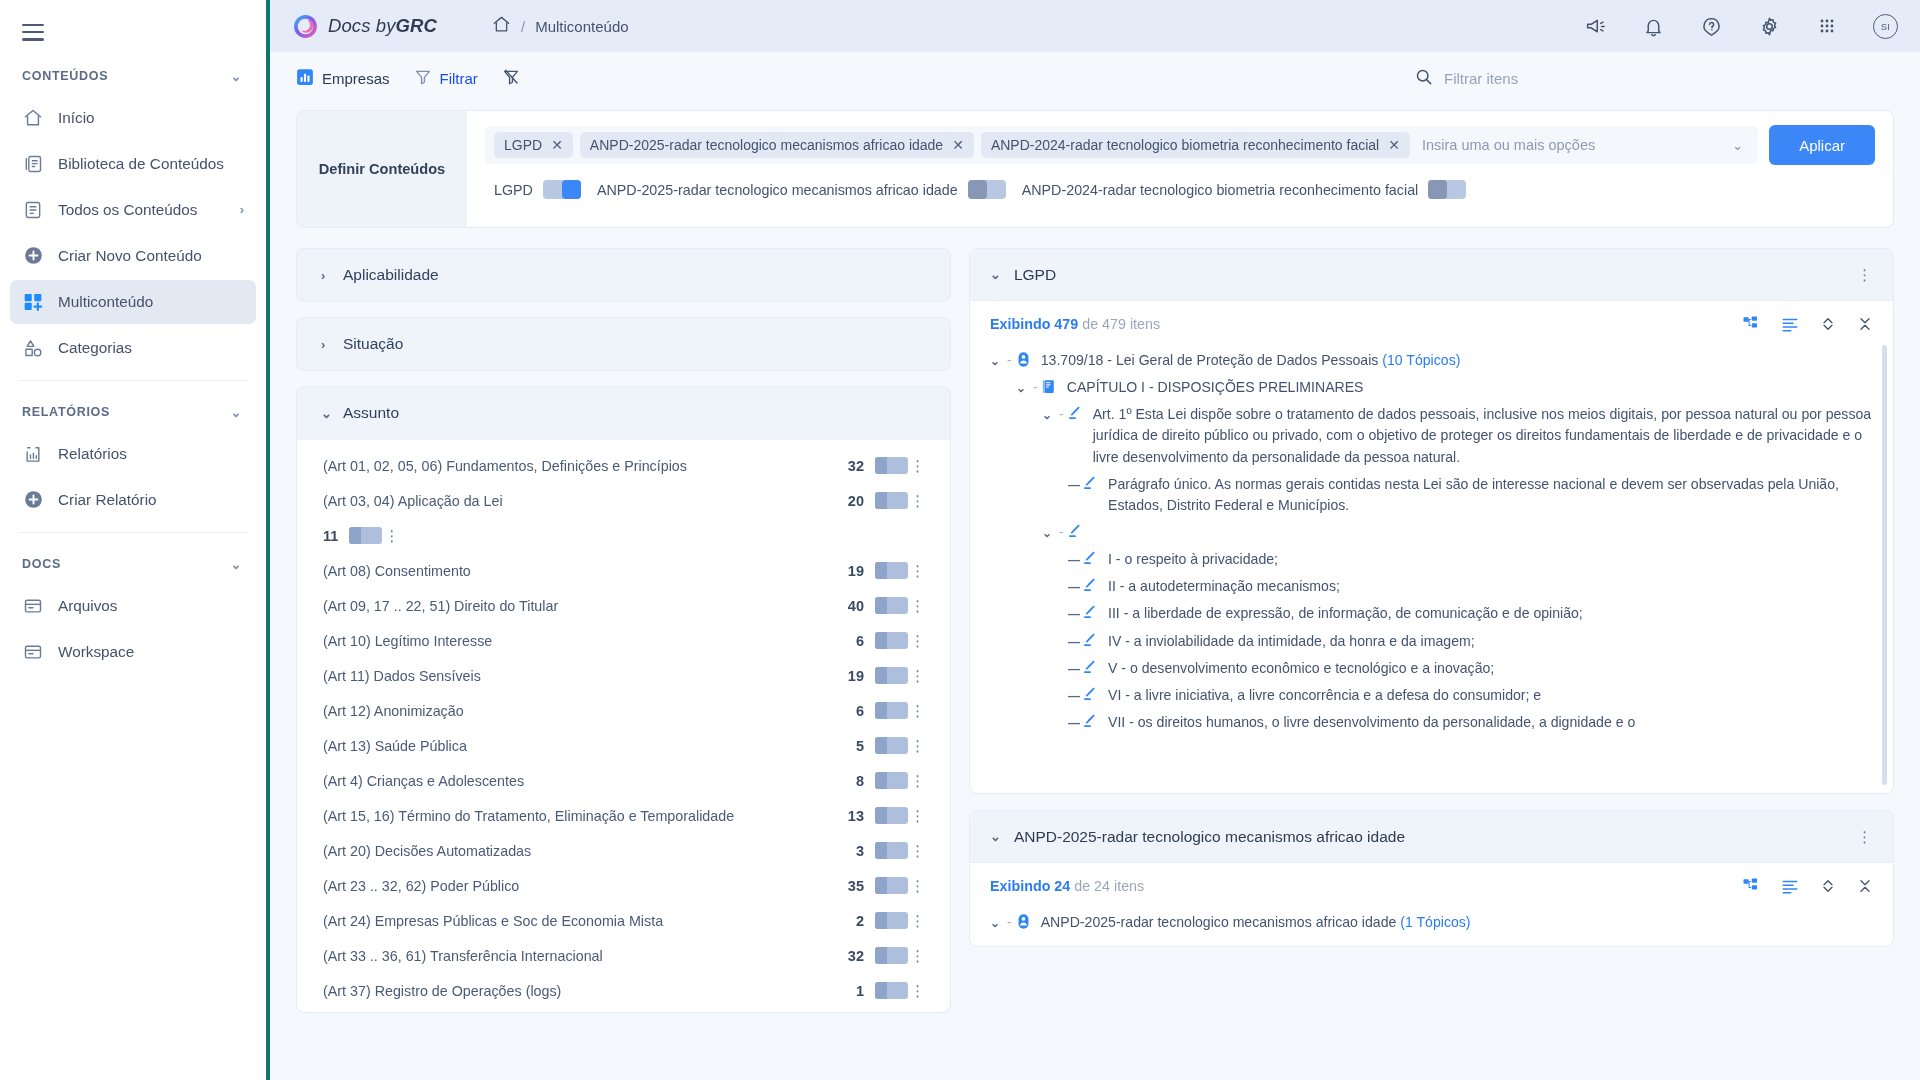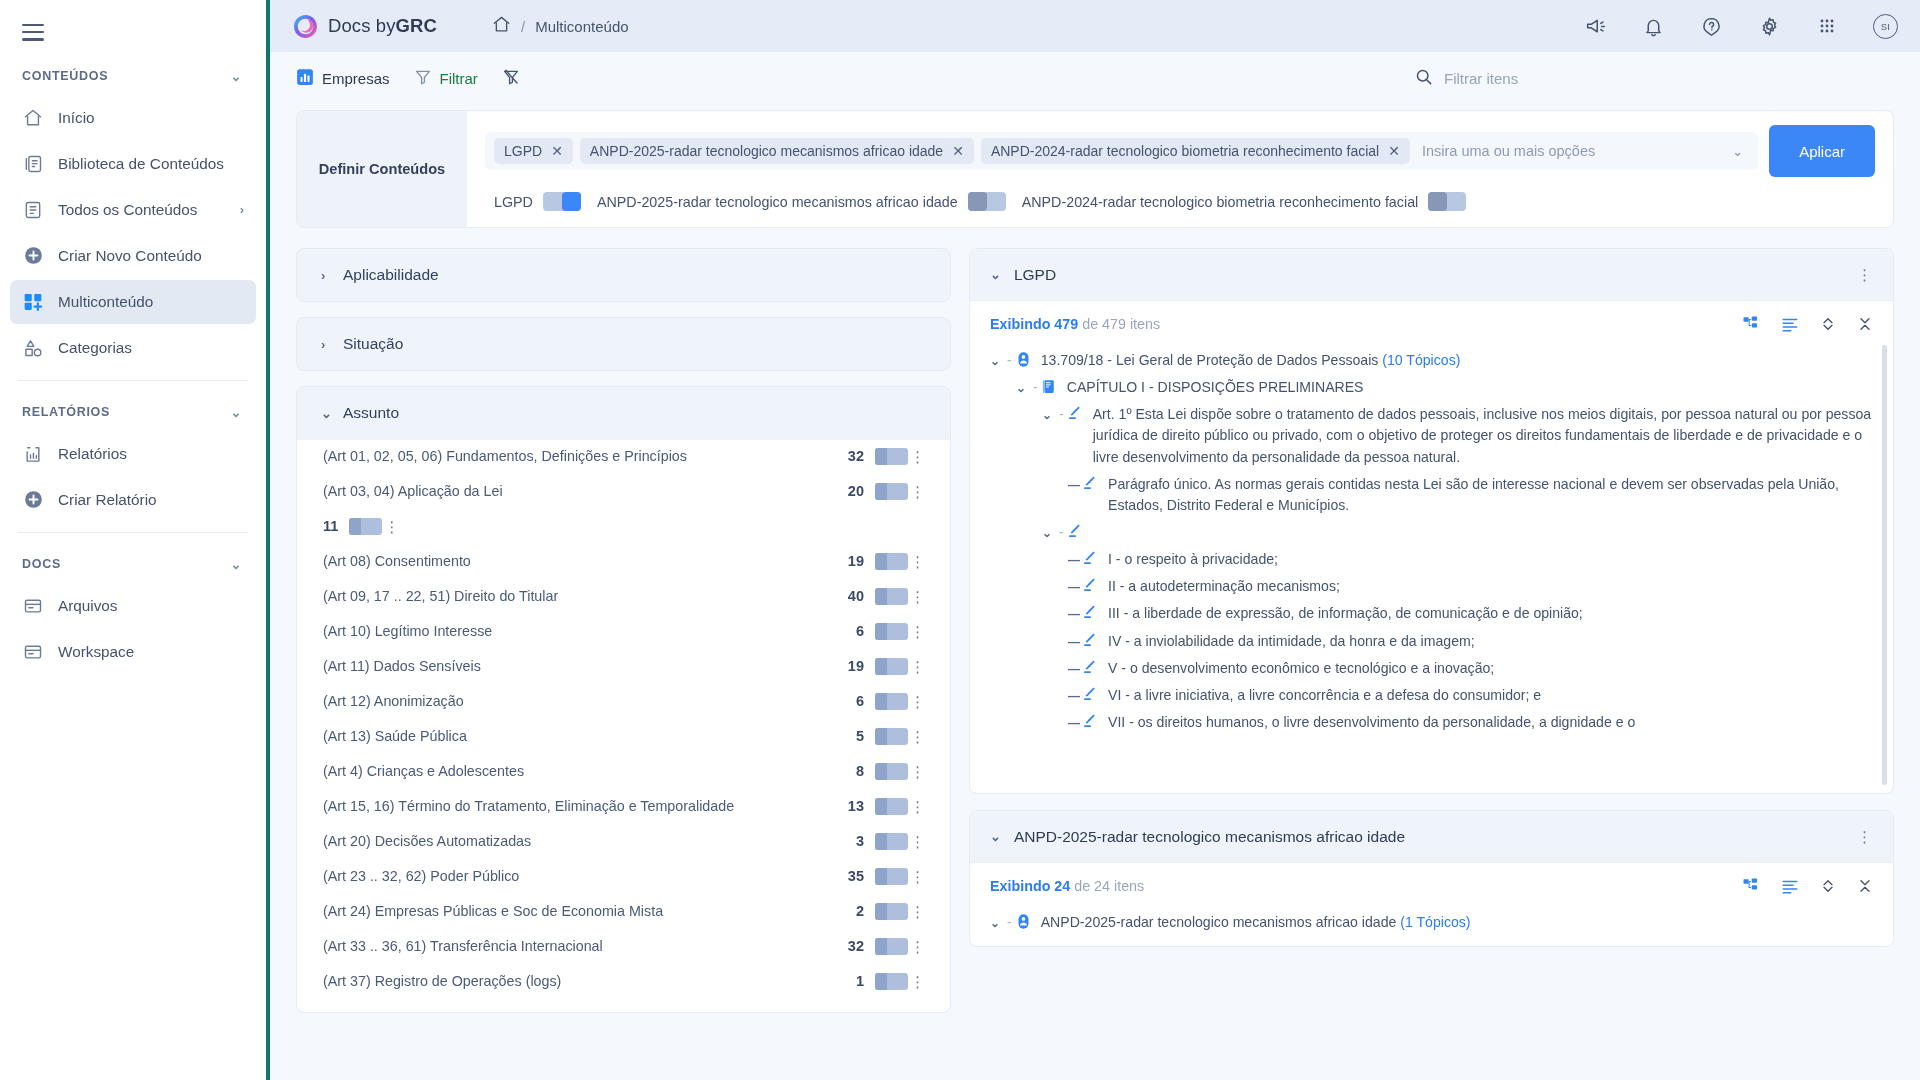--- a/index.html
+++ b/index.html
@@ -50,39 +50,39 @@
 
   
   .main { flex: 1; height: 1080px; background: #f5f8fc; display: flex; flex-direction: column; }
 
   .topbar {
     height: 52px; background: #e5ecf7; display: flex; align-items: center;
     padding: 0 22px; gap: 0;
   }
   .brand { display: flex; align-items: center; gap: 9px; width: 200px; }
   .brand-logo { width: 27px; height: 27px; }
-  .brand-txt { font-size: 18.5px; color: #2e3b52; letter-spacing: .1px; }
+  .brand-txt { font-size: 18.5px; color: #2e3b52; letter-spacing: .1px; font-style: italic; }
   .brand-txt b { font-weight: 700; }
   .crumbs { display: flex; align-items: center; gap: 10px; color: #44536e; font-size: 15px; }
   .crumbs .sep { color: #8795ae; }
   .top-icons { margin-left: auto; display: flex; align-items: center; gap: 34px; }
   .top-icons .ti { width: 24px; height: 24px; cursor: pointer; display:flex;align-items:center;justify-content:center; }
   .avatar {
     width: 25px; height: 25px; border-radius: 50%; border: 1.6px solid #4e5d79;
     display: flex; align-items: center; justify-content: center;
     font-size: 9.5px; color: #4e5d79; cursor: pointer; letter-spacing:.2px;
   }
 
   .toolbar {
     height: 52px; display: flex; align-items: center; gap: 24px;
     padding: 0 26px; background: #f5f8fc;
   }
   .tb-item { display: flex; align-items: center; gap: 8px; cursor: pointer; font-size: 15px; }
   .tb-item.on { color: #2e3b52; }
-  .tb-item.off { color: #15803d; }
+  .tb-item.off { color: #1d4ed8; }
   .tb-search { margin-left: auto; display: flex; align-items: center; gap: 11px; padding-right: 270px; }
   .tb-search input {
     border: none; outline: none; background: transparent;
     font-size: 15px; color: #44536e; width: 180px;
     font-family: "Liberation Sans", sans-serif;
   }
   .tb-search input::placeholder { color: #97a3b9; }
 
   .content { flex: 1; overflow: hidden; padding: 0 26px; }
 
@@ -105,21 +105,21 @@
   .chip {
     display: flex; align-items: center; gap: 9px;
     background: #e3e9f4; border-radius: 5px; height: 26px; padding: 0 10px;
     font-size: 14px; color: #44536e; white-space: nowrap; cursor: default;
   }
   .chip .x { font-size: 14px; color: #51607d; cursor: pointer; line-height: 1; }
   .chip-placeholder { color: #8e9bb2; font-size: 14.5px; flex: 1; padding-left: 5px; white-space: nowrap; overflow: hidden; }
   .chip-caret { color: #7f8ea8; font-size: 13px; padding: 0 6px; cursor: pointer; }
   .apply-btn {
     background: #3b87f7; color: #fff; border: none; border-radius: 6px;
-    height: 52px; padding: 0 30px; font-size: 15px; cursor: pointer;
+    height: 40px; padding: 0 30px; font-size: 15px; cursor: pointer;
     font-family: "Liberation Sans", sans-serif; white-space: nowrap;
   }
   .toggles-row { display: flex; align-items: center; gap: 16px; margin-top: 15px; padding-left: 9px; }
   .tgl-wrap { display: flex; align-items: center; gap: 10px; font-size: 14.3px; color: #44536e; white-space: nowrap; }
   .tgl { width: 38px; height: 19px; border-radius: 4px; position: relative; background: #b9c8e2; cursor: pointer; }
   .tgl i { position: absolute; top: 0; width: 19px; height: 19px; border-radius: 4px; background: #8897b5; }
   .tgl.on { background: #b9c8e2; }
   .tgl.on i { left: 19px; background: #3b87f7; }
   .tgl.off i { left: 0; background: #8897b5; }
 
@@ -134,21 +134,21 @@
   }
   .panel-head {
     display: flex; align-items: center; gap: 12px;
     height: 52px; padding: 0 24px; cursor: pointer;
     font-size: 15.5px; color: #33415c;
   }
   .panel-head .pchev { color: #5a6a86; font-size: 13px; font-weight: 700; width: 10px; }
 
   .assunto-body { background: #ffffff; border-top: 1px solid #eef2f8; border-radius: 0 0 8px 8px; padding: 8px 0 4px; }
   .arow {
-    display: flex; align-items: flex-start; height: 35px; padding: 0 22px 0 26px;
+    display: flex; align-items: center; height: 35px; padding: 0 22px 0 26px;
     font-size: 14.3px; color: #4a5a77;
   }
   .arow .atxt { flex: 1; white-space: nowrap; overflow: hidden; text-overflow: ellipsis; }
   .arow .anum { font-weight: 700; color: #3b4a66; font-size: 14.5px; margin-right: 11px; }
   .arow .abar { width: 33px; height: 17px; border-radius: 3px; background: #aebfdd; position: relative; }
   .arow .abar i { position: absolute; left: 0; top: 0; width: 12px; height: 17px; border-radius: 3px 0 0 3px; background: #8ea4ca; }
   .arow .kebab { width: 20px; text-align: center; color: #6b7b97; font-size: 15px; cursor: pointer; letter-spacing: 1px; }
 
   
   .rpanel { background: #ffffff; border: 1px solid #e6ecf5; border-radius: 8px; margin-bottom: 16px; overflow: hidden; }

